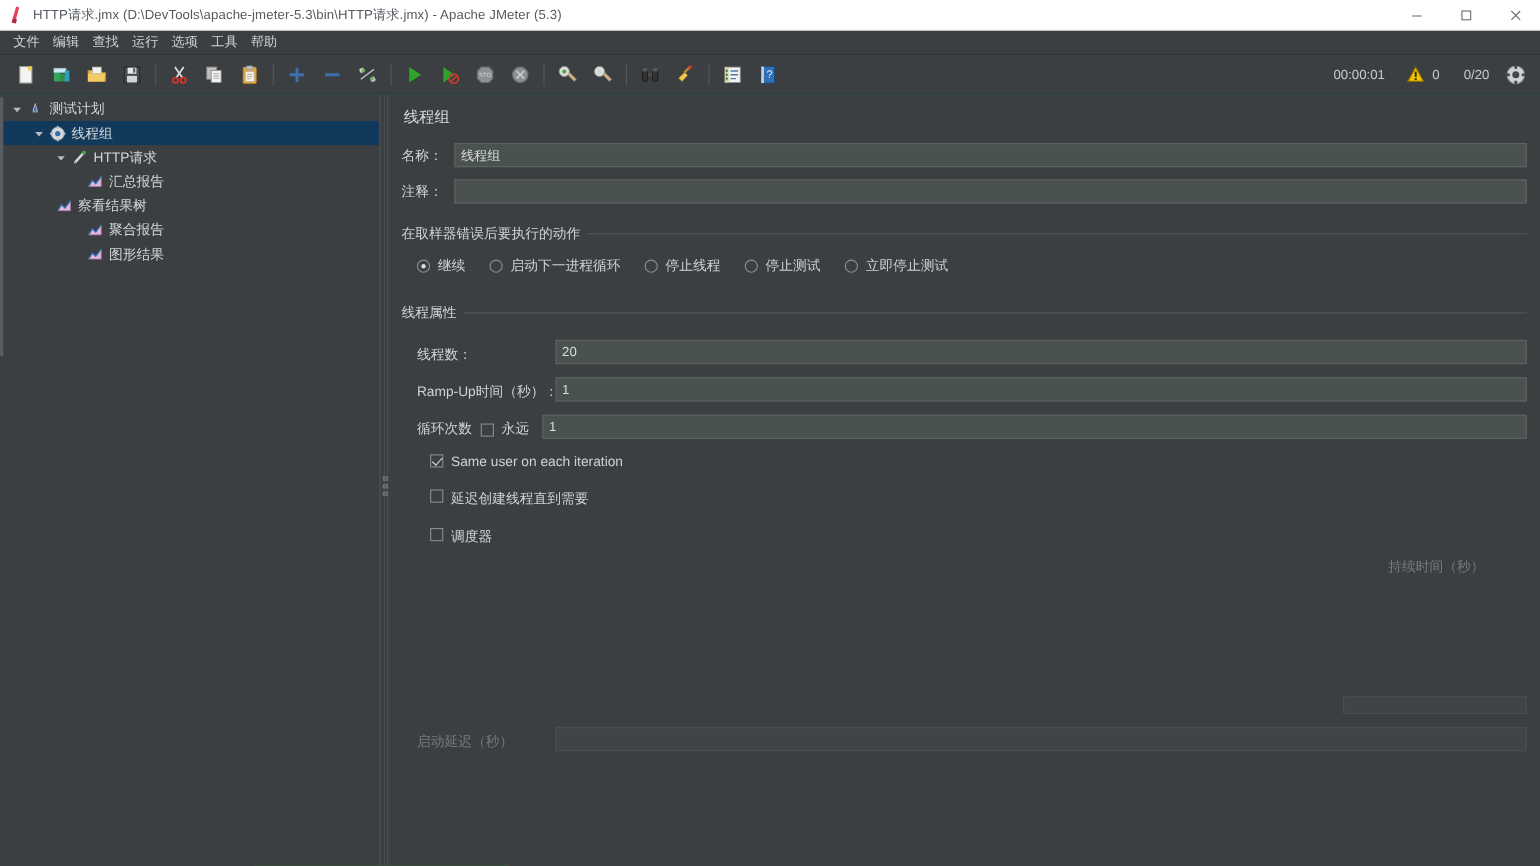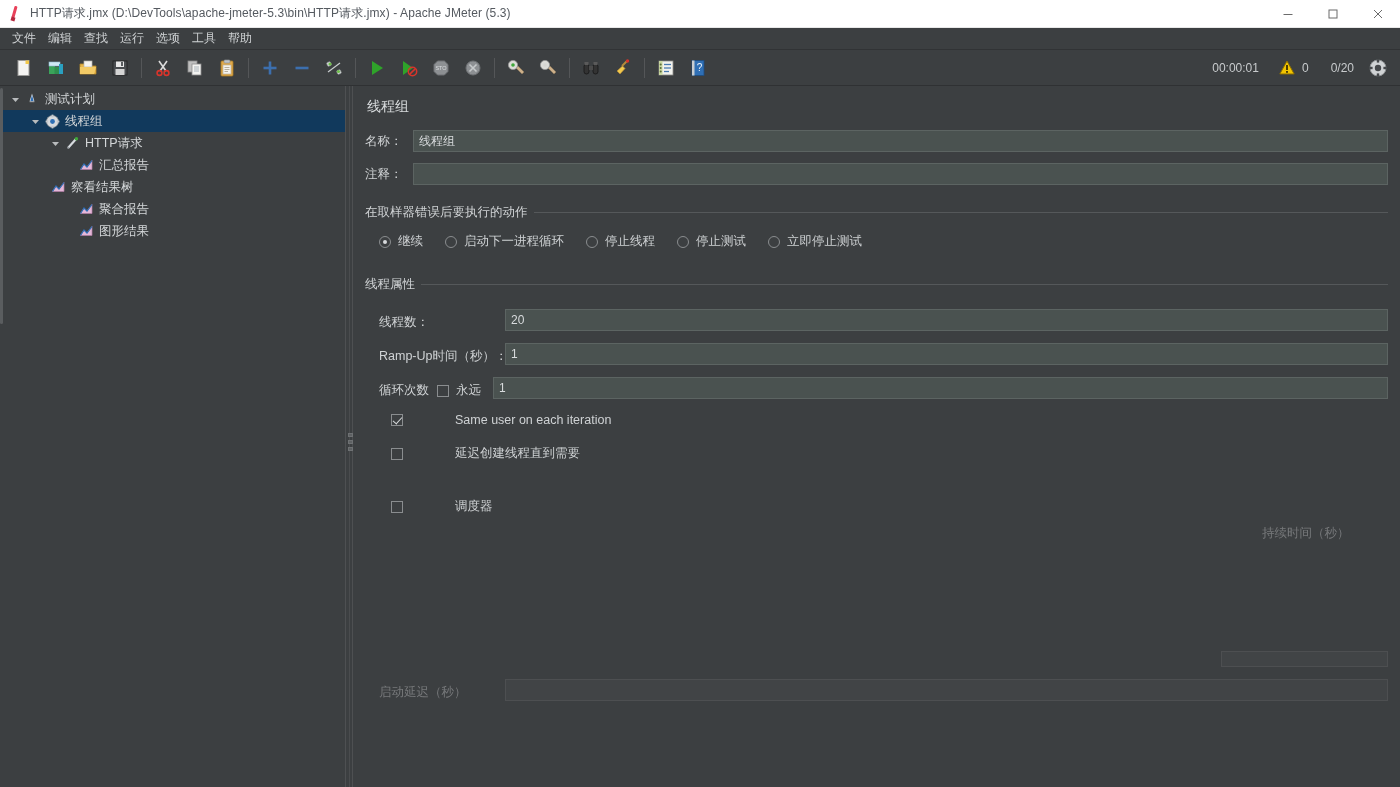--- a/index.html
+++ b/index.html
@@ -140,21 +140,21 @@
   .checkbox {
     width: 12px; height: 12px; border: 1px solid #8a8d8f; background: #3c3f41;
     position: relative; flex: 0 0 12px;
   }
   .checkbox.checked::after {
     content: ""; position: absolute; left: 3px; top: 0px; width: 4px; height: 8px;
     border: solid #d7dadc; border-width: 0 1.6px 1.6px 0; transform: rotate(42deg);
   }
   .cb-label { font-size: 12.5px; color: #cfd2d4; margin-left: 7px; white-space: nowrap; }
 
-  .cb-row { display:flex; align-items:center; margin-bottom: 10px; padding-left: 12px; gap: 45px; }
+  .cb-row { display:flex; margin-bottom: 10px; padding-left: 12px; }
 </style>
 </head>
 <body>
 
 <div id="app">
 
   <div class="titlebar">
     <div class="tb-icon">
       <span class="jmeter-glyph"></span>
     </div>
@@ -579,21 +579,21 @@
           <div class="cb-row" style="margin-top:14px;">
             <span class="checkbox checked"></span>
             <span class="cb-label">Same user on each iteration</span>
           </div>
 
           <div class="cb-row" style="margin-top:18px;">
             <span class="checkbox"></span>
             <span class="cb-label">延迟创建线程直到需要</span>
           </div>
 
-          <div class="cb-row" style="margin-top:36px;">
+          <div class="cb-row" style="margin-top:18px;">
             <span class="checkbox"></span>
             <span class="cb-label">调度器</span>
           </div>
 
           <div class="prop-row" style="margin-top:7px;flex-direction:column;">
             <div class="prop-label dim">持续时间（秒）</div>
             <input class="textfield disabled" type="text" disabled="" value="" style="">
           </div>
 
           <div class="prop-row" style="margin-top:12px;">

